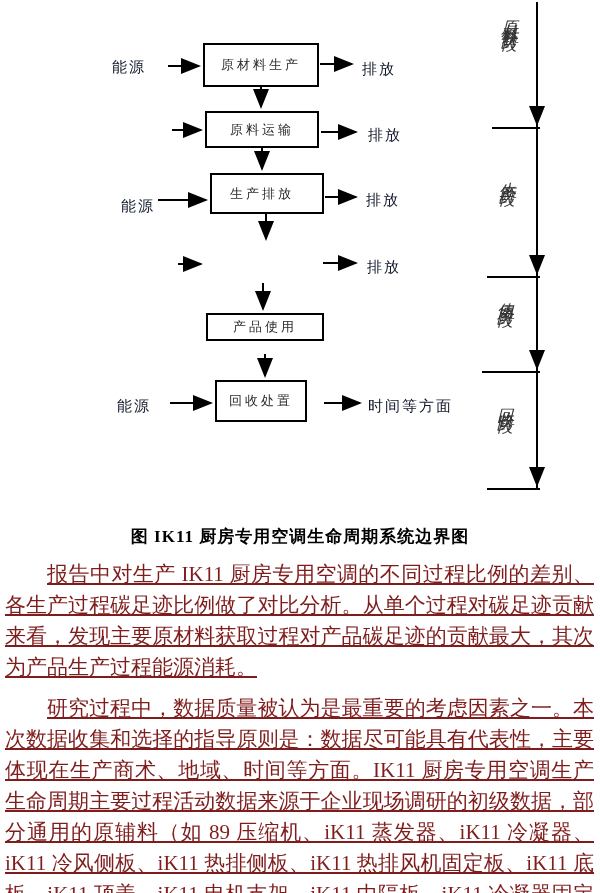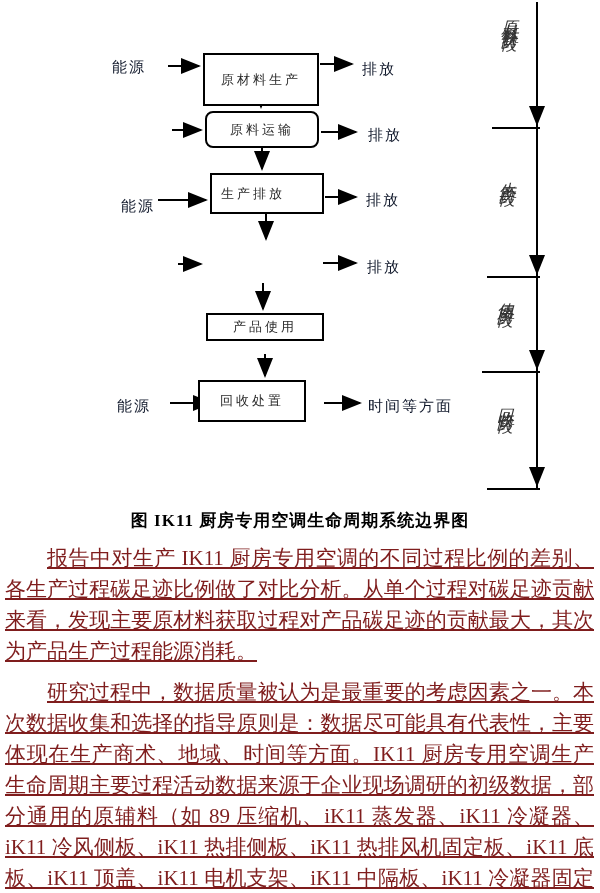--- a/index.html
+++ b/index.html
@@ -4,26 +4,26 @@
 <style>
   html,body{margin:0;padding:0;}
   .page{position:relative;width:600px;height:893px;background:#ffffff;overflow:hidden;
         font-family:"Liberation Serif","DejaVu Serif",serif;color:#1a1a1a;}
   
   .diagram{position:relative;width:600px;height:497px;}
   .diagram svg{position:absolute;left:0;top:0;}
   .fbox{position:absolute;border:2px solid #000;background:#fff;
         display:flex;align-items:center;justify-content:center;
         font-size:13px;letter-spacing:3px;color:#2b2b2b;box-sizing:border-box;}
-  .fbox.align-left{justify-content:flex-start;padding-left:9px;font-family:Liberation Serif, serif;}
+  .fbox.align-left{justify-content:flex-start;padding-left:18px;font-family:Liberation Serif, serif;}
   .slabel{position:absolute;font-size:15px;letter-spacing:2px;color:#0f172a;white-space:nowrap;}
   .stage{position:absolute;writing-mode:vertical-rl;text-orientation:upright;
          font-size:16px;letter-spacing:3px;color:#333;font-style:italic;width:24px;text-align:left;}
   
-  .caption{margin-top:12px;text-align:center;font-weight:bold;font-size:17px;
+  .caption{margin-top:28px;text-align:center;font-weight:bold;font-size:17px;
            letter-spacing:1px;color:#000;}
   .body{margin:11px 6px 0 5px;font-size:21px;line-height:31px;
         text-align:justify;color:#7f1d1d;text-decoration:underline;}
   .body p{margin:0;text-indent:2em;}
   .body p + p{margin-top:10px;}
 </style>
 </head>
 <body>
 
 <div class="page">
@@ -62,25 +62,25 @@
         <line x1="537" y1="348" x2="537" y2="368" marker-end="url(#ah)"></line>
         <line x1="537" y1="465" x2="537" y2="485" marker-end="url(#ah)"></line>
 
         <line x1="492" y1="128" x2="540" y2="128"></line>
         <line x1="487" y1="277" x2="540" y2="277"></line>
         <line x1="482" y1="372" x2="540" y2="372"></line>
         <line x1="487" y1="489" x2="540" y2="489"></line>
       </g>
     </svg>
 
-    <div class="fbox" style="left:203px;top:43px;width:116px;height:53px;margin-top:10px;">原材料生产</div>
-    <div class="fbox" style="left:205px;top:111px;width:114px;height:37px;border-radius:8px;">原料运输</div>
+    <div class="fbox" style="left:203px;top:43px;width:116px;height:44px;">原材料生产</div>
+    <div class="fbox" style="left:205px;top:111px;width:114px;height:37px;">原料运输</div>
     <div class="fbox align-left" style="left:210px;top:173px;width:114px;height:41px;">生产排放</div>
     <div class="fbox" style="left:206px;top:313px;width:118px;height:28px;">产品使用</div>
-    <div class="fbox" style="left:198px;top:380px;width:108px;height:42px;">回收处置</div>
+    <div class="fbox" style="left:215px;top:380px;width:92px;height:42px;">回收处置</div>
 
     <div class="slabel" style="left:112px;top:58px;">能源</div>
     <div class="slabel" style="left:121px;top:197px;">能源</div>
     <div class="slabel" style="left:117px;top:397px;">能源</div>
 
     <div class="slabel" style="left:362px;top:60px;">排放</div>
     <div class="slabel" style="left:368px;top:126px;">排放</div>
     <div class="slabel" style="left:366px;top:191px;">排放</div>
     <div class="slabel" style="left:367px;top:258px;">排放</div>
     <div class="slabel" style="left:368px;top:397px;">时间等方面</div>

